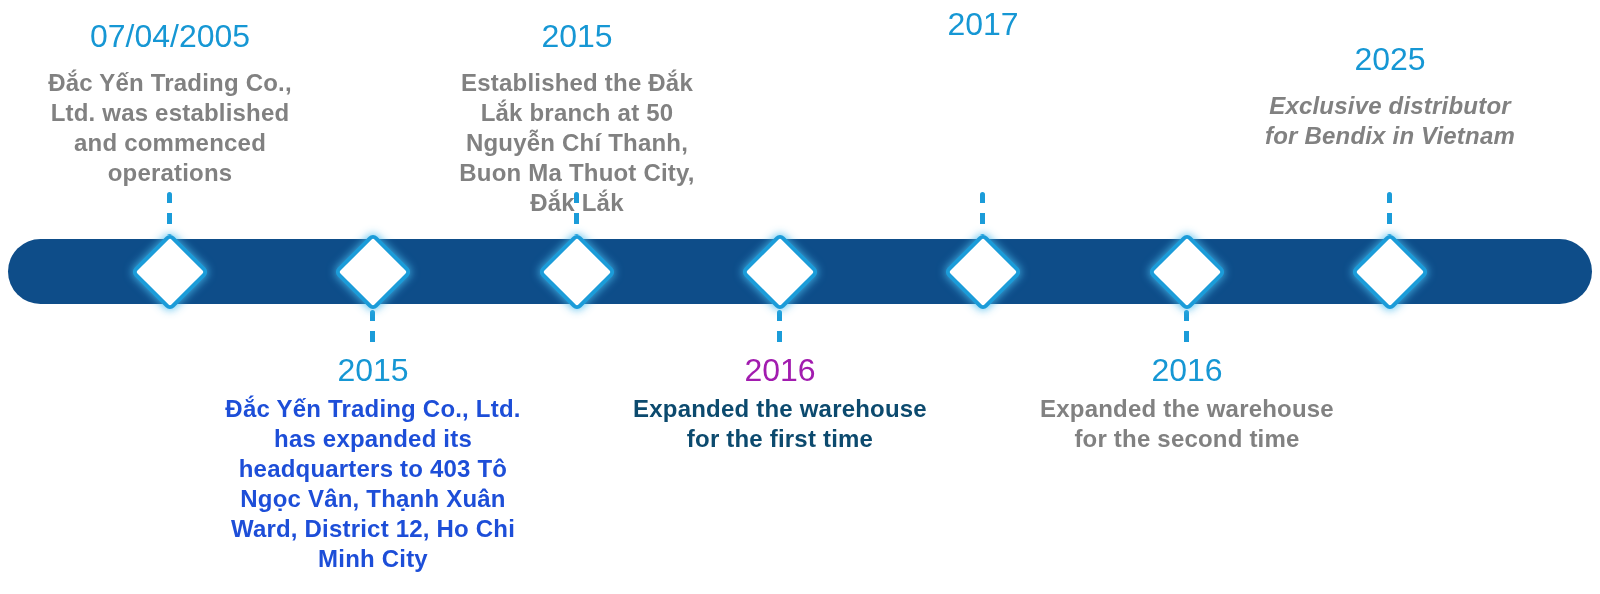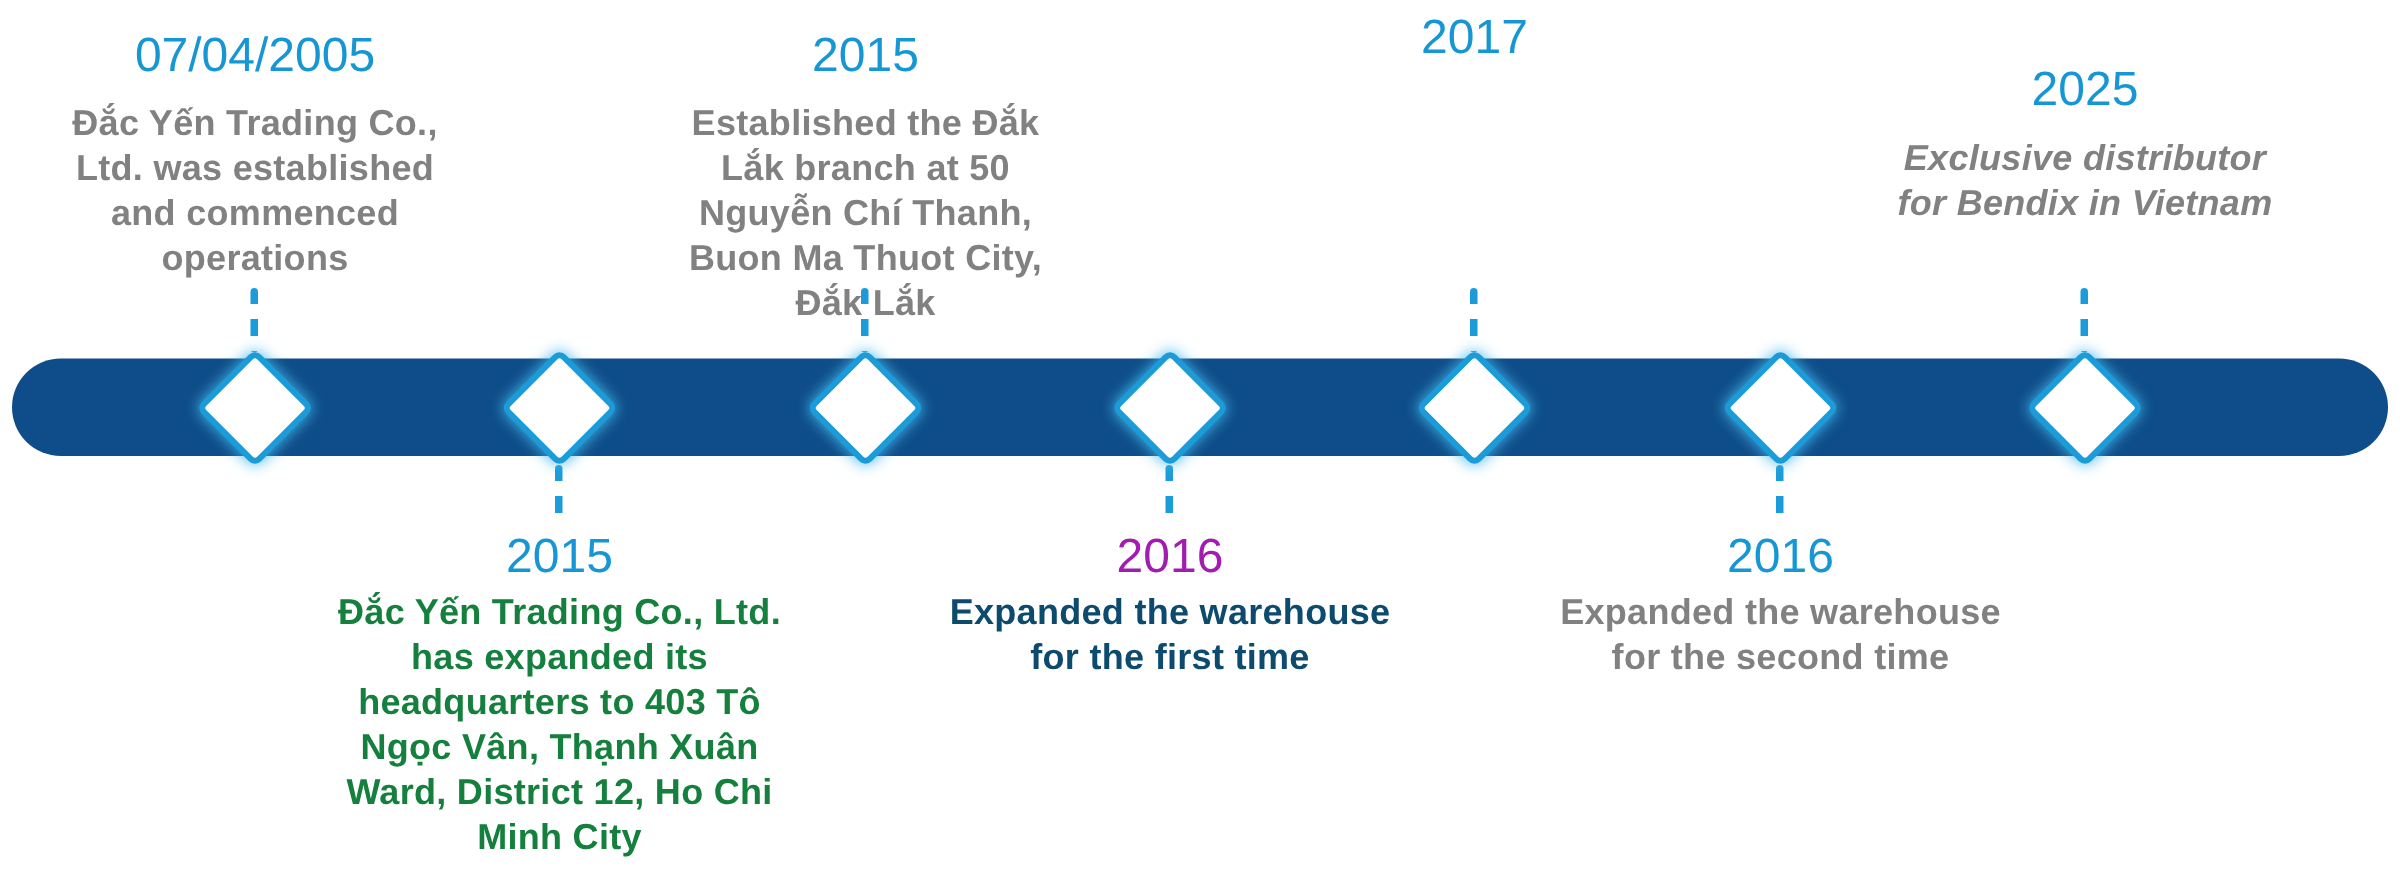--- a/index.html
+++ b/index.html
@@ -61,21 +61,21 @@
 <div class="stage">
   <div class="bar" style="background: rgb(14, 77, 137);"></div>
 <div class="event-col above" style="left: 35px; width: 270px; top: 14px;">
       <div class="year-label" style="color: rgb(22, 151, 212);">07/04/2005</div>
       <div class="event-desc" style="color: rgb(129, 129, 129);">Đắc Yến Trading Co., Ltd. was established and commenced operations</div>
     </div>
     <div class="connector-dash" style="left: 167px; background: repeating-linear-gradient(rgb(27, 156, 217) 0px, rgb(27, 156, 217) 11px, transparent 11px, transparent 21px); top: 192px; height: 43px;"></div>
     <div class="milestone-diamond" style="left: 142px; top: 243.5px; background: rgb(255, 255, 255); border: 4px solid rgb(27, 156, 217); box-shadow: rgba(70, 185, 235, 0.85) 0px 0px 9px 1px;"></div>
     <div class="event-col below" style="left: 223px; width: 300px; top: 348px;">
       <div class="year-label" style="color: rgb(22, 151, 212);">2015</div>
-      <div class="event-desc" style="color: #15803d;">Đắc Yến Trading Co., Ltd. has expanded its headquarters to 403 Tô Ngọc Vân, Thạnh Xuân Ward, District 12, Ho Chi Minh City</div>
+      <div class="event-desc" style="color: #1d4ed8;">Đắc Yến Trading Co., Ltd. has expanded its headquarters to 403 Tô Ngọc Vân, Thạnh Xuân Ward, District 12, Ho Chi Minh City</div>
     </div>
     <div class="connector-dash" style="left: 370px; background: repeating-linear-gradient(rgb(27, 156, 217) 0px, rgb(27, 156, 217) 11px, transparent 11px, transparent 21px); top: 310px; height: 36px;"></div>
     <div class="milestone-diamond" style="left: 345px; top: 243.5px; background: rgb(255, 255, 255); border: 4px solid rgb(27, 156, 217); box-shadow: rgba(70, 185, 235, 0.85) 0px 0px 9px 1px;"></div>
     <div class="event-col above" style="left: 437px; width: 280px; top: 14px;">
       <div class="year-label" style="color: rgb(22, 151, 212);">2015</div>
       <div class="event-desc" style="color: rgb(129, 129, 129);">Established the Đắk Lắk branch at 50 Nguyễn Chí Thanh, Buon Ma Thuot City, Đắk Lắk</div>
     </div>
     <div class="connector-dash" style="left: 574px; background: repeating-linear-gradient(rgb(27, 156, 217) 0px, rgb(27, 156, 217) 11px, transparent 11px, transparent 21px); top: 192px; height: 43px;"></div>
     <div class="milestone-diamond" style="left: 549px; top: 243.5px; background: rgb(255, 255, 255); border: 4px solid rgb(27, 156, 217); box-shadow: rgba(70, 185, 235, 0.85) 0px 0px 9px 1px;"></div>
     <div class="event-col below" style="left: 630px; width: 300px; top: 348px;">

